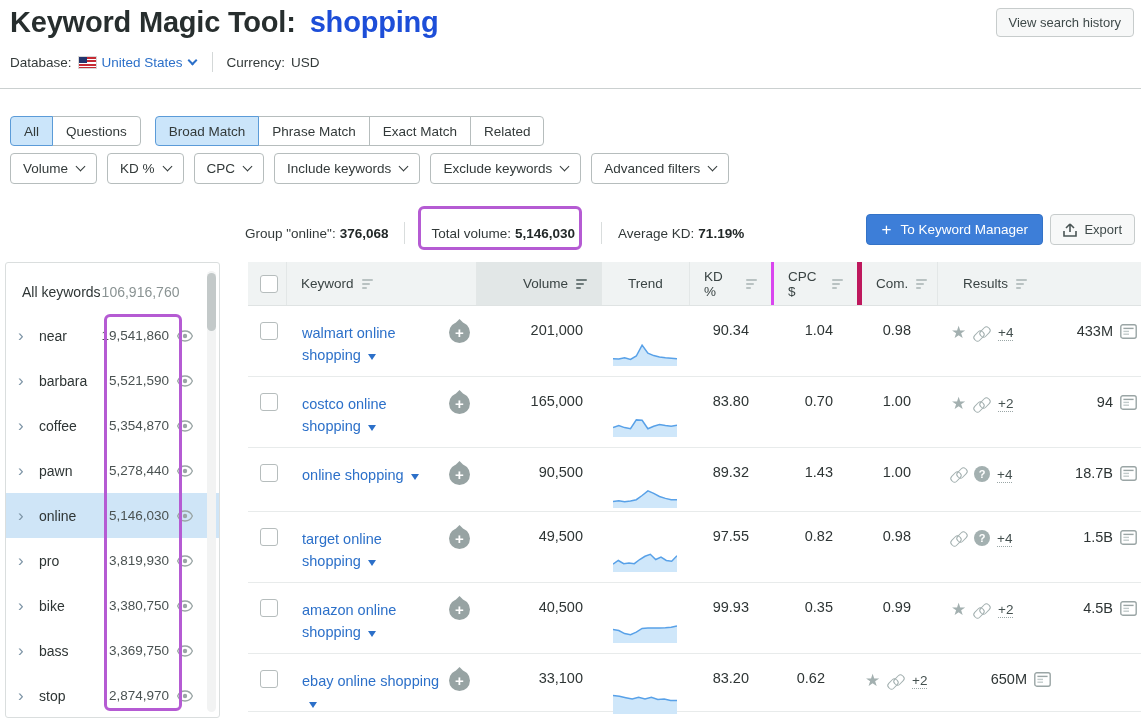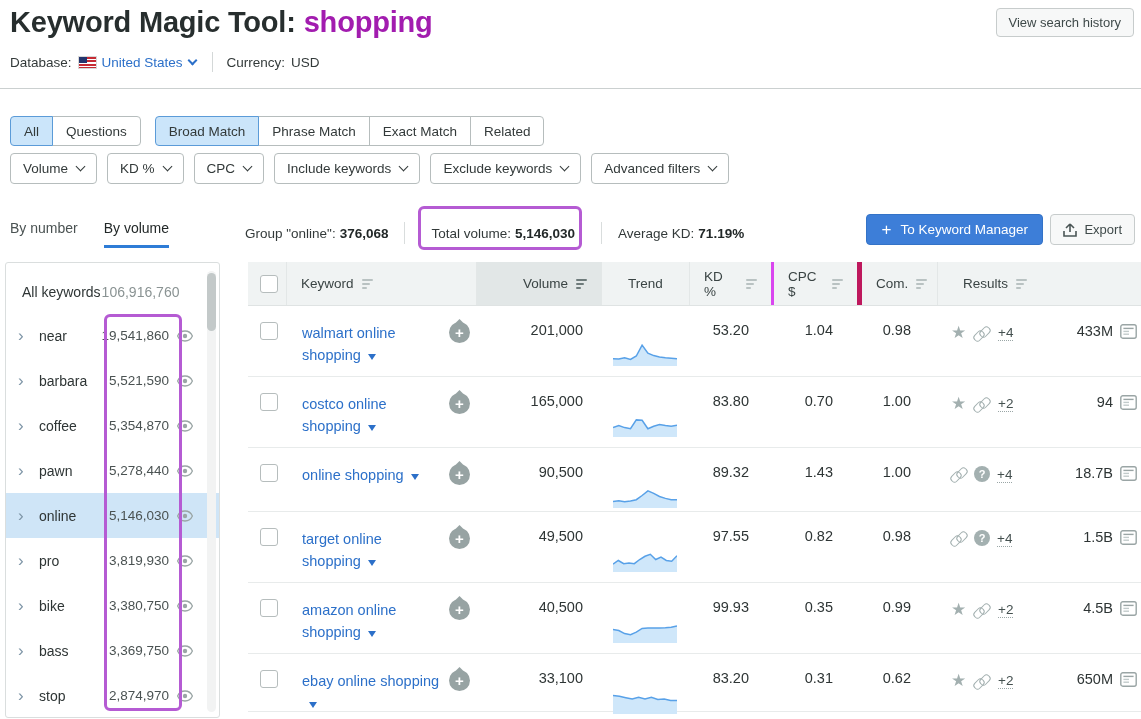--- a/index.html
+++ b/index.html
@@ -6,21 +6,21 @@
     --accent-blue:#2e7cd6; --link-blue:#2c70c9; --button-blue:#3d7ed8;
     --highlight-purple:#b55bd3; --selected-bg:#cfe5f7;
     --spark-line:#58a1e8; --spark-fill:#cfe7fa;
   }
   *{box-sizing:border-box;margin:0;padding:0}
   html,body{width:1141px;height:719px;background:#fff;font-family:"Liberation Sans",sans-serif;color:#2e3535;}
   .page{position:relative;width:1141px;height:719px;overflow:hidden;background:#fff}
 
   
   .title-row{position:absolute;top:6px;left:10px;font-size:29px;font-weight:700;color:#272e2e;letter-spacing:-.2px}
-  .title-row .q{color:#a21caf;margin-left:8px}
+  .title-row .q{color:#1d4ed8;margin-left:14px}
   .ghost-btn{display:inline-flex;align-items:center;gap:7px;background:#f7f8f8;border:1px solid #c7cccc;border-radius:4px;font-family:inherit;font-size:13px;color:#3f4a4a;padding:6px 12px;cursor:pointer}
   .vsh{position:absolute;top:8px;right:7px}
   .db-row{position:absolute;top:52px;left:10px;display:flex;align-items:center;font-size:13.5px;color:#333a3a}
   .db-row .flag{display:inline-block;width:17px;height:11px;margin:0 6px 0 7px;position:relative;
     background:repeating-linear-gradient(180deg,#c62b34 0 1.7px,#fff 1.7px 3.4px);outline:1px solid #d8d8d8}
   .db-row .flag::after{content:'';position:absolute;left:0;top:0;width:8px;height:6px;background:#23356e}
   .db-link{display:inline-flex;align-items:center;gap:6px;color:var(--link-blue);text-decoration:none;cursor:pointer}
   .chev{display:inline-block;width:7px;height:7px;border-right:2px solid currentColor;border-bottom:2px solid currentColor;transform:rotate(45deg);margin-top:-4px}
   .vsep{width:1px;height:20px;background:#d4d8d8;margin:0 14px 0 16px}
   .hr{position:absolute;top:88px;left:0;right:0;border-top:1px solid #cbd0d0}
@@ -190,24 +190,20 @@
         <span class="chev"></span>
       </button>
 
       <button class="filter-btn idx-5">
         <span>Advanced filters</span>
         <span class="chev"></span>
       </button>
     </div>
 
   <div class="stats-row">
-    <div class="view-toggle">
-      <span class="vt-item">By number</span>
-      <span class="vt-item selected">By volume</span>
-    </div>
     <div class="group-stats">
       <span class="stat"><span>Group "online":</span><b>376,068</b></span>
       <span class="ssep"></span>
       <span class="stat total"><span>Total volume:</span><b>5,146,030</b></span>
       <span class="ssep"></span>
       <span class="stat"><span>Average KD:</span><b>71.19%</b></span>
     </div>
     <button class="btn-tkm">
         <span class="plus">+</span>
         <span>To Keyword Manager</span>
@@ -415,21 +411,21 @@
             <span class="kw-wrap"><a class="kw-link">walmart online shopping</a><span class="caret"></span></span>
             <span class="addbtn">+</span>
           </div>
           <div class="cell col-vol num">201,000</div>
           <div class="cell col-trend">
             <svg class="spark" width="64" height="26" viewBox="0 0 64 26">
               <path d="M0,26 L0.0,18.8 L5.8,19.0 L11.6,17.7 L17.5,19.4 L23.3,16.0 L29.1,5.1 L34.9,13.1 L40.7,15.6 L46.5,16.9 L52.4,17.7 L58.2,18.3 L64.0,18.8 L64,26 Z" fill="var(--spark-fill)"></path>
               <polyline points="0.0,18.8 5.8,19.0 11.6,17.7 17.5,19.4 23.3,16.0 29.1,5.1 34.9,13.1 40.7,15.6 46.5,16.9 52.4,17.7 58.2,18.3 64.0,18.8" fill="none" stroke="var(--spark-line)" stroke-width="1.5"></polyline>
             </svg>
           </div>
-          <div class="cell col-kd num">53.20</div>
+          <div class="cell col-kd num">90.34</div>
           <div class="cell col-cpc num">1.04</div>
           <div class="cell col-com num">0.98</div>
           <div class="cell col-serp">
             <span class="serp-icons">
               <span class="sicon sicon-star"></span>
               <span class="sicon sicon-link"></span>
             </span>
             <a class="more">+4</a>
           </div>
           <div class="cell col-res num">
@@ -596,21 +592,20 @@
             <span class="addbtn">+</span>
           </div>
           <div class="cell col-vol num">33,100</div>
           <div class="cell col-trend">
             <svg class="spark" width="64" height="26" viewBox="0 0 64 26">
               <path d="M0,26 L0.0,7.6 L6.4,8.3 L12.8,9.7 L19.2,11.0 L25.6,9.3 L32.0,11.0 L38.4,9.3 L44.8,11.4 L51.2,11.0 L57.6,12.4 L64.0,12.4 L64,26 Z" fill="var(--spark-fill)"></path>
               <polyline points="0.0,7.6 6.4,8.3 12.8,9.7 19.2,11.0 25.6,9.3 32.0,11.0 38.4,9.3 44.8,11.4 51.2,11.0 57.6,12.4 64.0,12.4" fill="none" stroke="var(--spark-line)" stroke-width="1.5"></polyline>
             </svg>
           </div>
           <div class="cell col-kd num">83.20</div>
-          <div class="cell col-cpc num">0.31</div>
           <div class="cell col-com num">0.62</div>
           <div class="cell col-serp">
             <span class="serp-icons">
               <span class="sicon sicon-star"></span>
               <span class="sicon sicon-link"></span>
             </span>
             <a class="more">+2</a>
           </div>
           <div class="cell col-res num">
             <span>650M</span>

